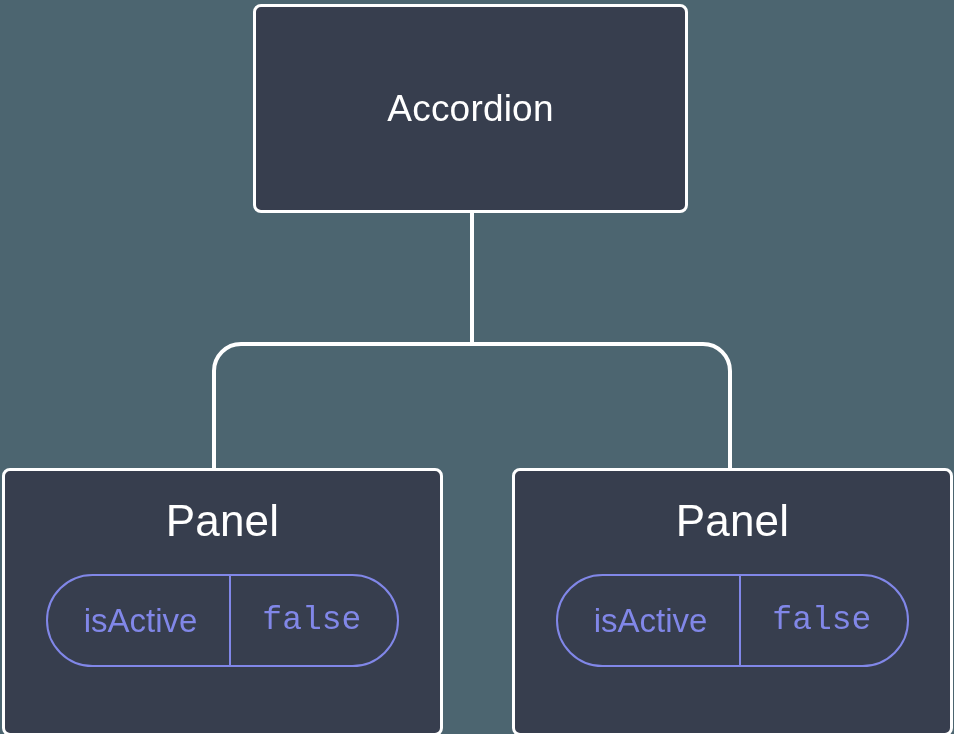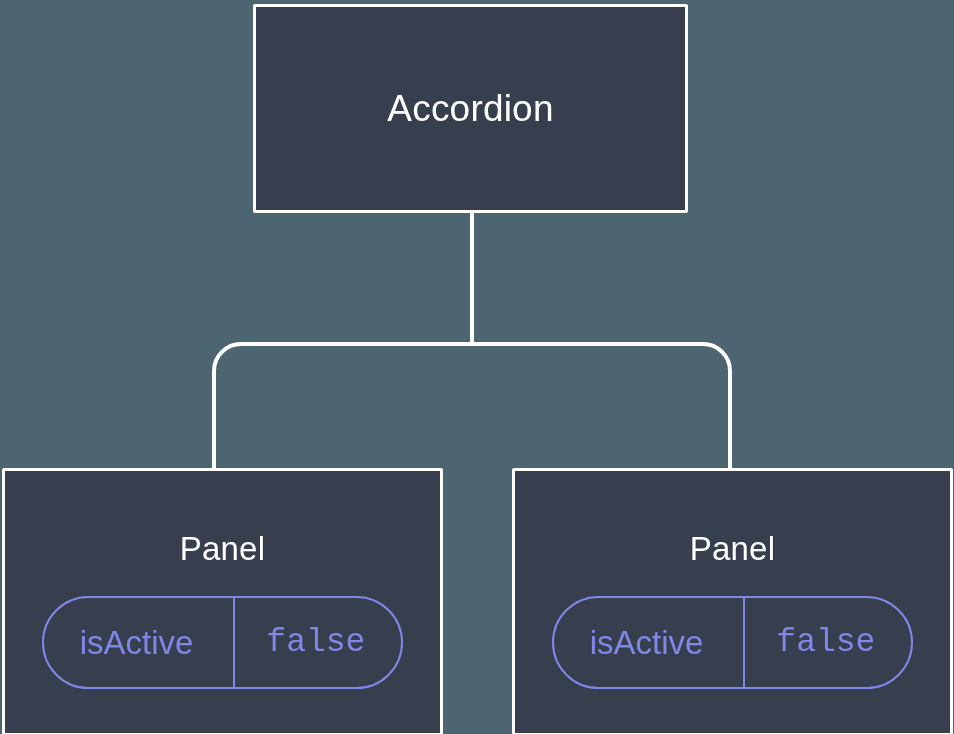--- a/index.html
+++ b/index.html
@@ -27,21 +27,21 @@
     height: 734px;
     pointer-events: none;
   }
 
   
   .node {
     position: absolute;
     box-sizing: border-box;
     background: #373E4E;
     border: 3px solid #FFFFFF;
-    border-radius: 2px;
+    border-radius: 8px;
     display: flex;
     flex-direction: column;
     align-items: center;
   }
 
   .node.root {
     left: 253px;
     top: 4px;
     width: 435px;
     height: 209px;
@@ -72,22 +72,22 @@
     line-height: 1;
     white-space: nowrap;
   }
 
   .node.root .node-title {
     font-size: 37px;
   }
 
   .node.child-left .node-title,
   .node.child-right .node-title {
-    font-size: 33px;
-    margin-top: 61px;
+    font-size: 44px;
+    margin-top: 28px;
   }
 
   
   .state-pill {
     box-sizing: border-box;
     margin-top: 31px;
     height: 93px;
     border: 2px solid #8187E8;
     border-radius: 47px;
     display: flex;
@@ -101,21 +101,21 @@
     display: flex;
     align-items: center;
     justify-content: center;
     color: #8187E8;
     font-size: 33px;
     line-height: 1;
     white-space: nowrap;
   }
 
   .state-key {
-    padding: 0 40px 0 36px;
+    padding: 0 32px 0 36px;
   }
 
   .state-divider {
     width: 2px;
     background: #8187E8;
     flex: 0 0 auto;
   }
 
   .state-value {
     padding: 0 36px 0 31px;

